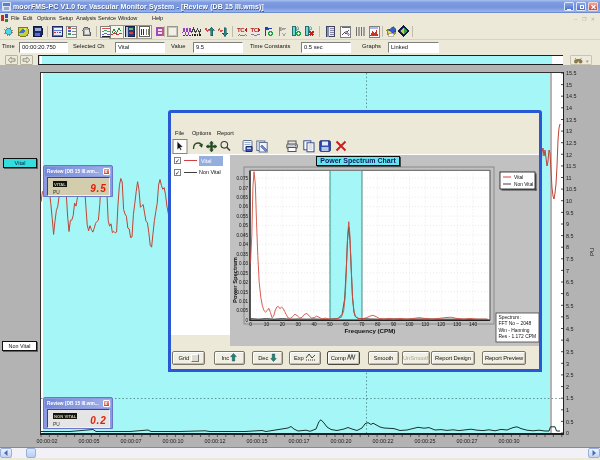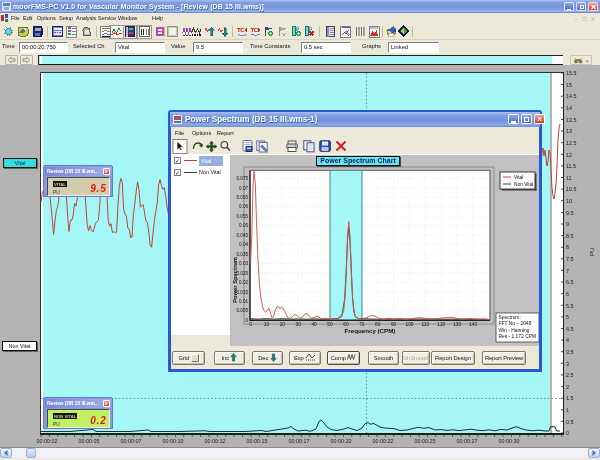--- a/index.html
+++ b/index.html
@@ -417,44 +417,28 @@
 <div class="abs" style="left:3px;top:11px;width:63px;height:19px;background:#d2cead;border:1px solid;border-color:#4a4a42 #f4f2e4 #f4f2e4 #4a4a42;">
 <div class="abs" style="left:5px;top:3px;background:#15150f;color:#cfcba8;font-size:4.2px;padding:0.5px 1px;font-weight:bold;">VITAL</div>
 <div class="abs" style="left:5px;top:11.5px;font-size:4.8px;color:#33331f;">PU</div>
 <div class="abs" style="right:2.5px;top:5px;font-size:10px;font-weight:bold;color:#e81a04;font-style:italic;letter-spacing:0.8px;">9.5</div>
 </div>
   </div>
 <div class="abs" style="left:43px;top:397px;width:70px;height:32px;background:#8a99e0;border:1px solid #6a77c8;border-radius:2px 2px 0 0;">
 <div class="abs" style="left:1px;top:1px;width:66px;height:9px;background:linear-gradient(90deg,#7487d6,#9fb0ea);"></div>
 <div class="abs" style="left:3px;top:2.5px;width:55px;overflow:hidden;font-size:4.8px;font-weight:bold;color:#fff;white-space:nowrap;">Review (DB 15 III.wm...</div>
 <div class="abs" style="left:58.5px;top:2px;width:7px;height:7px;background:linear-gradient(#f0a098,#c84030);border:0.5px solid #fff;border-radius:1px;color:#fff;font-size:5px;line-height:5.5px;text-align:center;font-weight:bold;">x</div>
-<div class="abs" style="left:3px;top:11px;width:63px;height:19px;background:#bef264;border:1px solid;border-color:#4a4a42 #f4f2e4 #f4f2e4 #4a4a42;">
+<div class="abs" style="left:3px;top:11px;width:63px;height:19px;background:#e5e5e5;border:1px solid;border-color:#4a4a42 #f4f2e4 #f4f2e4 #4a4a42;">
 <div class="abs" style="left:5px;top:3px;background:#15150f;color:#cfcba8;font-size:4.2px;padding:0.5px 1px;font-weight:bold;">NON VITAL</div>
 <div class="abs" style="left:5px;top:11.5px;font-size:4.8px;color:#33331f;">PU</div>
 <div class="abs" style="right:2.5px;top:5px;font-size:10px;font-weight:bold;color:#e81a04;font-style:italic;letter-spacing:0.8px;">0.2</div>
 </div>
   </div>
 <div class="abs" style="left:168px;top:110px;width:374px;height:262px;background:#ece9d8;
 border:3px solid #2a57d2;border-radius:3px 3px 0 0;">
-<div class="abs" style="left:-1px;top:-1px;width:370px;height:15px;
-background:linear-gradient(#a8c0ee 0%,#7e9be2 25%,#7593dc 60%,#8fabe8 85%,#6a8ad0 100%);">
-<svg class="abs" style="left:3px;top:2.5px" width="9" height="9">
-        <rect width="9" height="9" rx="1" fill="#e8eef8"></rect>
-        <rect x="1" y="1" width="7" height="4" fill="#b05050"></rect>
-        <rect x="1" y="6" width="7" height="2" fill="#5070c0"></rect>
-      </svg>
-<div class="abs" style="left:15px;top:2.5px;font-size:8.2px;font-weight:bold;color:#fff;text-shadow:0.5px 0.5px 0 #3a5a9a;">Power Spectrum (DB 15 III.wms-1)</div>
-<div class="abs" style="left:338px;top:2px;width:11px;height:10px;background:linear-gradient(#8aa8ec,#4a6fd0);border:1px solid #fff;border-radius:1.5px;">
-        <div class="abs" style="left:2px;top:5.5px;width:5px;height:2px;background:#fff;"></div>
-      </div>
-<div class="abs" style="left:351px;top:2px;width:11px;height:10px;background:linear-gradient(#8aa8ec,#4a6fd0);border:1px solid #fff;border-radius:1.5px;">
-        <div class="abs" style="left:2px;top:1.5px;width:5px;height:5px;border:1px solid #fff;"></div>
-      </div>
-<div class="abs" style="left:364px;top:2px;width:11px;height:10px;background:linear-gradient(#f0a098,#cc3a28);border:1px solid #fff;border-radius:1.5px;color:#fff;font-size:8px;font-weight:bold;line-height:8px;text-align:center;">x</div>
-</div>
 <div class="abs" style="left:0;top:14px;width:368px;height:11px;background:#ece9d8;">
 <span class="abs" style="left:4px;top:2.5px;font-size:5.6px;color:#111;">File</span>
 <span class="abs" style="left:21px;top:2.5px;font-size:5.6px;color:#111;">Options</span>
 <span class="abs" style="left:46px;top:2.5px;font-size:5.6px;color:#111;">Report</span>
     </div>
 <div class="abs" style="left:0;top:25px;width:368px;height:17px;background:#ece9d8;border-bottom:1px solid #fff;"></div>
 <svg class="abs" style="left:0;top:25px" width="368" height="17">
 <rect x="2" y="1.5" width="14" height="14" fill="#fdfdfb" stroke="#8a867a"></rect>
 <path d="M6.2 3.5 L6.2 11.8 L8.2 9.9 L9.5 12.3 L10.7 11.7 L9.4 9.3 L11.9 9.1 Z" fill="#111" stroke="#fff" stroke-width="0.4"></path>
 <g transform="translate(20,2)">

